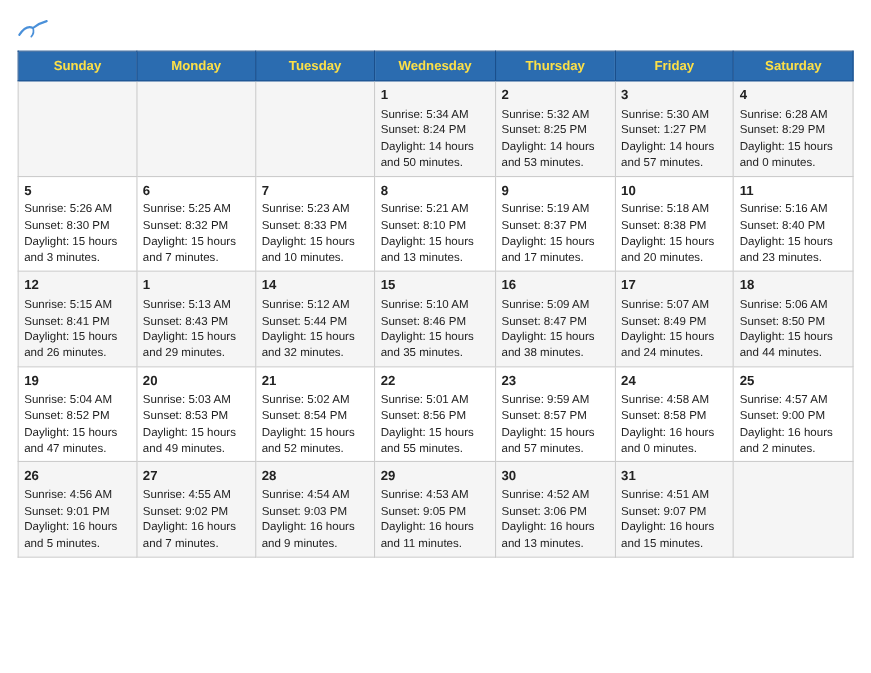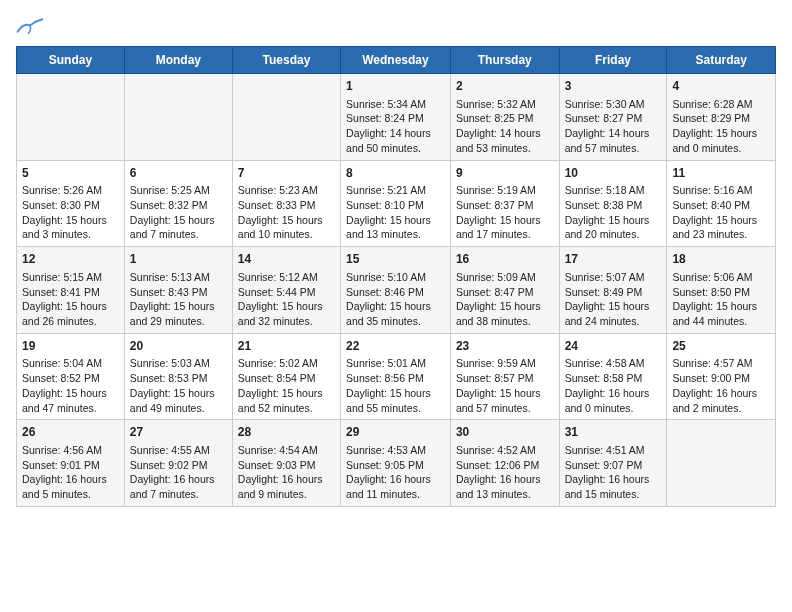--- a/index.html
+++ b/index.html
@@ -47,21 +47,21 @@
       color: #333;
       font-weight: normal;
     }
     table {
       width: 100%;
       border-collapse: collapse;
       font-size: 11px;
     }
     thead tr th {
       background-color: #2b6cb0;
-      color: #ffffff;
+      color: #fde047;
       text-align: center;
       padding: 6px 4px;
       font-size: 12px;
       font-weight: bold;
       border: 1px solid #1a4f8c;
     }
     tbody tr td {
       border: 1px solid #ccc;
       vertical-align: top;
       padding: 4px 5px;
@@ -140,21 +140,21 @@
         <td>
           <span class="day-num">2</span>
           <div class="day-info">Sunrise: 5:32 AM</div>
           <div class="day-info">Sunset: 8:25 PM</div>
           <div class="day-info">Daylight: 14 hours</div>
           <div class="day-info">and 53 minutes.</div>
         </td>
         <td>
           <span class="day-num">3</span>
           <div class="day-info">Sunrise: 5:30 AM</div>
-          <div class="day-info">Sunset: 8:27 PM</div>
+          <div class="day-info">Sunset: 1:27 PM</div>
           <div class="day-info">Daylight: 14 hours</div>
           <div class="day-info">and 57 minutes.</div>
         </td>
         <td>
           <span class="day-num">4</span>
           <div class="day-info">Sunrise: 6:28 AM</div>
           <div class="day-info">Sunset: 8:29 PM</div>
           <div class="day-info">Daylight: 15 hours</div>
           <div class="day-info">and 0 minutes.</div>
         </td>
@@ -337,21 +337,21 @@
         <td>
           <span class="day-num">29</span>
           <div class="day-info">Sunrise: 4:53 AM</div>
           <div class="day-info">Sunset: 9:05 PM</div>
           <div class="day-info">Daylight: 16 hours</div>
           <div class="day-info">and 11 minutes.</div>
         </td>
         <td>
           <span class="day-num">30</span>
           <div class="day-info">Sunrise: 4:52 AM</div>
-          <div class="day-info">Sunset: 12:06 PM</div>
+          <div class="day-info">Sunset: 3:06 PM</div>
           <div class="day-info">Daylight: 16 hours</div>
           <div class="day-info">and 13 minutes.</div>
         </td>
         <td>
           <span class="day-num">31</span>
           <div class="day-info">Sunrise: 4:51 AM</div>
           <div class="day-info">Sunset: 9:07 PM</div>
           <div class="day-info">Daylight: 16 hours</div>
           <div class="day-info">and 15 minutes.</div>
         </td>

